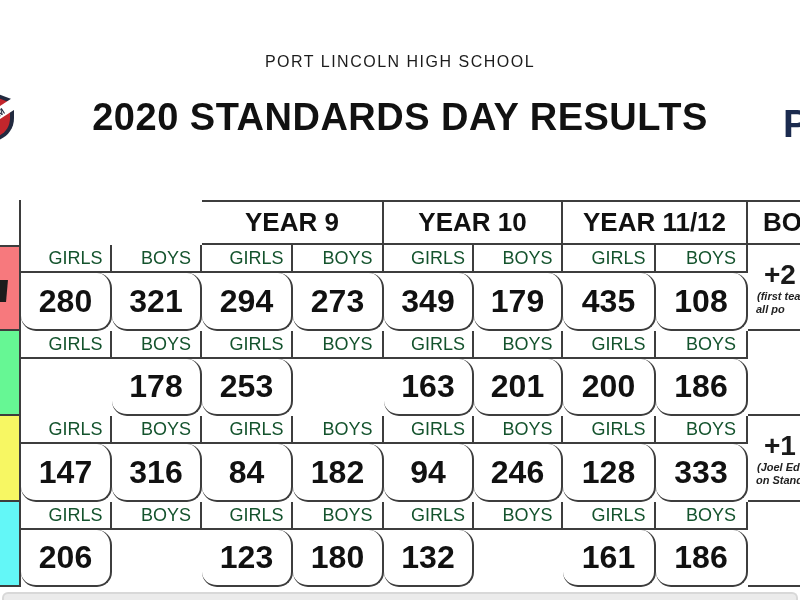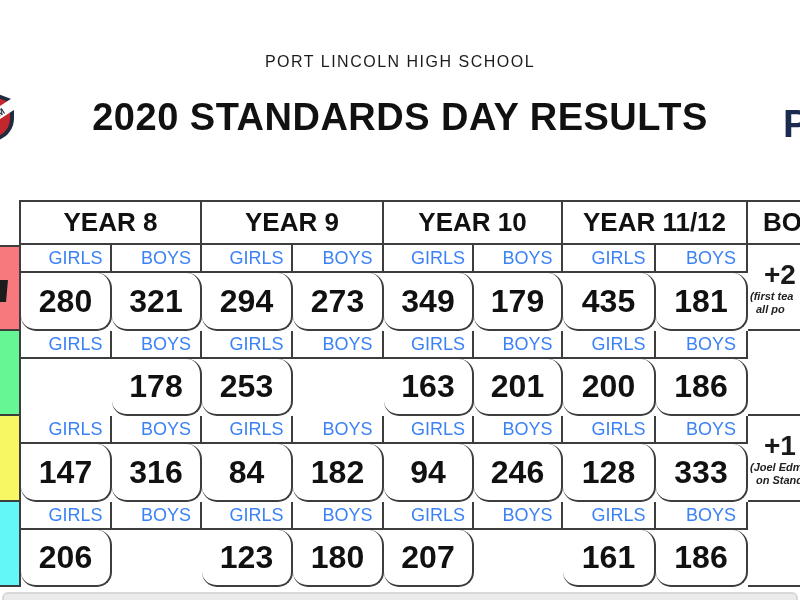--- a/index.html
+++ b/index.html
@@ -13,29 +13,29 @@
   .p-logo{position:absolute;left:783px;top:102px;font-size:39px;font-weight:700;color:#1b2b4f;}
   .grid{position:absolute;left:-59px;top:200px;width:959px;display:grid;
       grid-template-columns:80px 91px 90px 91px 91px 90px 89px 93px 92px 152px;
       grid-template-rows:45px 28px 58px 28px 57px 28px 58px 28px 57px;}
   .cell{border-right:2px solid #3d3d3d;border-bottom:2px solid #3d3d3d;background:#fff;
       display:flex;align-items:center;justify-content:center;box-sizing:border-box;}
   .bt{border-top:2px solid #3d3d3d;}
   .blank{border:none;border-right:2px solid #3d3d3d;background:#fff;}
   .yearh{font-weight:700;font-size:26px;color:#111;}
   .bonush{justify-content:flex-start;padding-left:15px;font-weight:700;font-size:26px;color:#111;}
-  .lbl{font-size:18px;color:#3b82f6;padding-left:20px;}
+  .lbl{font-size:18px;color:#14532d;padding-left:20px;}
   .val{font-weight:700;font-size:32px;color:#111;border-radius:15px;}
   .t-red{background:#F7797D;}
   .t-green{background:#66F794;}
   .t-yellow{background:#F7F763;}
   .t-cyan{background:#63F7F7;}
   .bonus-cell{flex-direction:column;align-items:flex-start;justify-content:center;}
   .bpts{font-weight:700;font-size:28px;line-height:31px;padding-left:16px;}
-  .bnote{font-style:italic;font-weight:600;font-size:11px;line-height:13px;padding-left:2px;color:#222;}
+  .bnote{font-style:italic;font-weight:600;font-size:11px;line-height:13px;padding-left:9px;color:#222;}
   .bnote2{padding-left:8px;}
   .letter-fragment{position:absolute;left:-3px;top:280px;width:10px;height:22px;
       background:#1c1c1c;transform:skewX(-5deg);}
   .bottom-strip{position:absolute;left:2px;top:592px;width:792px;height:10px;
       background:#ebebeb;border:2px solid #d8d8d8;border-bottom:none;border-radius:6px 6px 0 0;}
 </style>
 </head>
 <body>
 
 <div class="stage">
@@ -49,21 +49,20 @@
     </g>
   </svg>
 
   <div class="school-name">PORT LINCOLN HIGH SCHOOL</div>
   <div class="page-title">2020 STANDARDS DAY RESULTS</div>
   <div class="p-logo">P</div>
 
   <div class="grid">
 
     <div class="blank" style="grid-area:1/1/2/2"></div>
-    <div class="cell bt yearh" style="grid-area:1/2/2/4">YEAR 8</div>
     <div class="cell bt yearh" style="grid-area:1/4/2/6">YEAR 9</div>
     <div class="cell bt yearh" style="grid-area:1/6/2/8">YEAR 10</div>
     <div class="cell bt yearh" style="grid-area:1/8/2/10">YEAR 11/12</div>
     <div class="cell bt bonush" style="grid-area:1/10/2/11">BONUS</div>
 
     <div class="cell bt team t-red" style="grid-area:2/1/4/2"></div>
     <div class="cell lbl" style="grid-area:2/2/3/3">GIRLS</div>
     <div class="cell lbl" style="grid-area:2/3/3/4">BOYS</div>
     <div class="cell lbl" style="grid-area:2/4/3/5">GIRLS</div>
     <div class="cell lbl" style="grid-area:2/5/3/6">BOYS</div>
@@ -71,21 +70,21 @@
     <div class="cell lbl" style="grid-area:2/7/3/8">BOYS</div>
     <div class="cell lbl" style="grid-area:2/8/3/9">GIRLS</div>
     <div class="cell lbl" style="grid-area:2/9/3/10">BOYS</div>
     <div class="cell val" style="grid-area:3/2/4/3">280</div>
     <div class="cell val" style="grid-area:3/3/4/4">321</div>
     <div class="cell val" style="grid-area:3/4/4/5">294</div>
     <div class="cell val" style="grid-area:3/5/4/6">273</div>
     <div class="cell val" style="grid-area:3/6/4/7">349</div>
     <div class="cell val" style="grid-area:3/7/4/8">179</div>
     <div class="cell val" style="grid-area:3/8/4/9">435</div>
-    <div class="cell val" style="grid-area:3/9/4/10">181</div>
+    <div class="cell val" style="grid-area:3/9/4/10">108</div>
     <div class="cell bonus-cell" style="grid-area:2/10/4/11">
       <span class="bpts">+2</span>
       <span class="bnote">(first tea</span>
       <span class="bnote bnote2">all po</span>
     </div>
 
     <div class="cell team t-green" style="grid-area:4/1/6/2"></div>
     <div class="cell lbl" style="grid-area:4/2/5/3">GIRLS</div>
     <div class="cell lbl" style="grid-area:4/3/5/4">BOYS</div>
     <div class="cell lbl" style="grid-area:4/4/5/5">GIRLS</div>
@@ -130,21 +129,21 @@
     <div class="cell lbl" style="grid-area:8/3/9/4">BOYS</div>
     <div class="cell lbl" style="grid-area:8/4/9/5">GIRLS</div>
     <div class="cell lbl" style="grid-area:8/5/9/6">BOYS</div>
     <div class="cell lbl" style="grid-area:8/6/9/7">GIRLS</div>
     <div class="cell lbl" style="grid-area:8/7/9/8">BOYS</div>
     <div class="cell lbl" style="grid-area:8/8/9/9">GIRLS</div>
     <div class="cell lbl" style="grid-area:8/9/9/10">BOYS</div>
     <div class="cell val" style="grid-area:9/2/10/3">206</div>
     <div class="cell val" style="grid-area:9/4/10/5">123</div>
     <div class="cell val" style="grid-area:9/5/10/6">180</div>
-    <div class="cell val" style="grid-area:9/6/10/7">207</div>
+    <div class="cell val" style="grid-area:9/6/10/7">132</div>
     <div class="cell val" style="grid-area:9/8/10/9">161</div>
     <div class="cell val" style="grid-area:9/9/10/10">186</div>
     <div class="cell bonus-cell" style="grid-area:8/10/10/11"></div>
 
   </div>
 
   <div class="letter-fragment"></div>
   <div class="bottom-strip"></div>
 
 </div>

